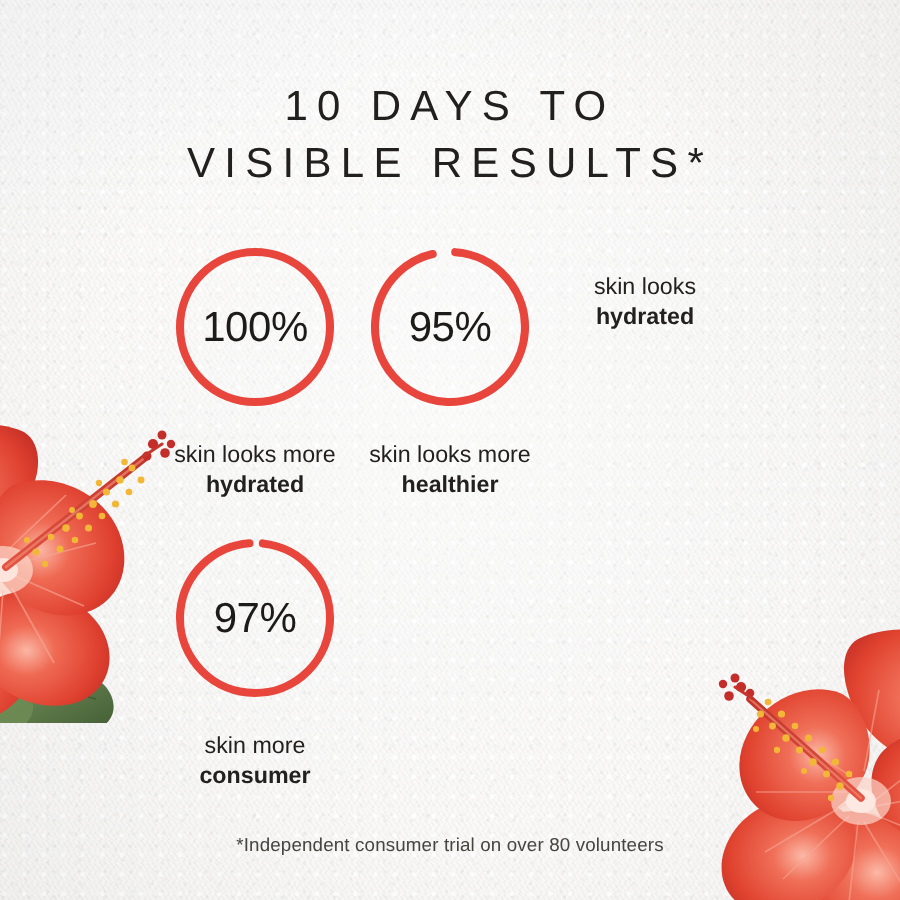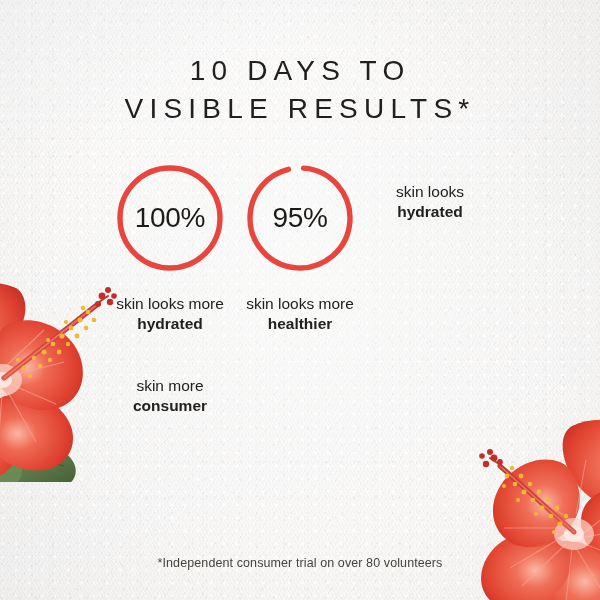--- a/index.html
+++ b/index.html
@@ -332,20 +332,26 @@
     </div>
 
     <div class="stat-cell">
       <div class="stat-caption">
         <span class="caption-line1">skin looks</span>
         <span class="caption-line2">hydrated</span>
       </div>
     </div>
 
     <div class="stat-cell">
+      <div class="ring-wrap">
+        <svg viewBox="0 0 112 112" xmlns="http://www.w3.org/2000/svg">
+          <circle cx="56" cy="56" r="50" fill="none" stroke="#e8463c" stroke-width="5.4" stroke-linecap="round" stroke-dasharray="304.74 314.16" stroke-dashoffset="0" transform="rotate(-84 56 56)"></circle>
+        </svg>
+        <div class="ring-value">97%</div>
+      </div>
       <div class="stat-caption">
         <span class="caption-line1">skin more</span>
         <span class="caption-line2">consumer</span>
       </div>
     </div>
 
   </div>
 
   <div class="footnote">*Independent consumer trial on over 80 volunteers</div>
 

